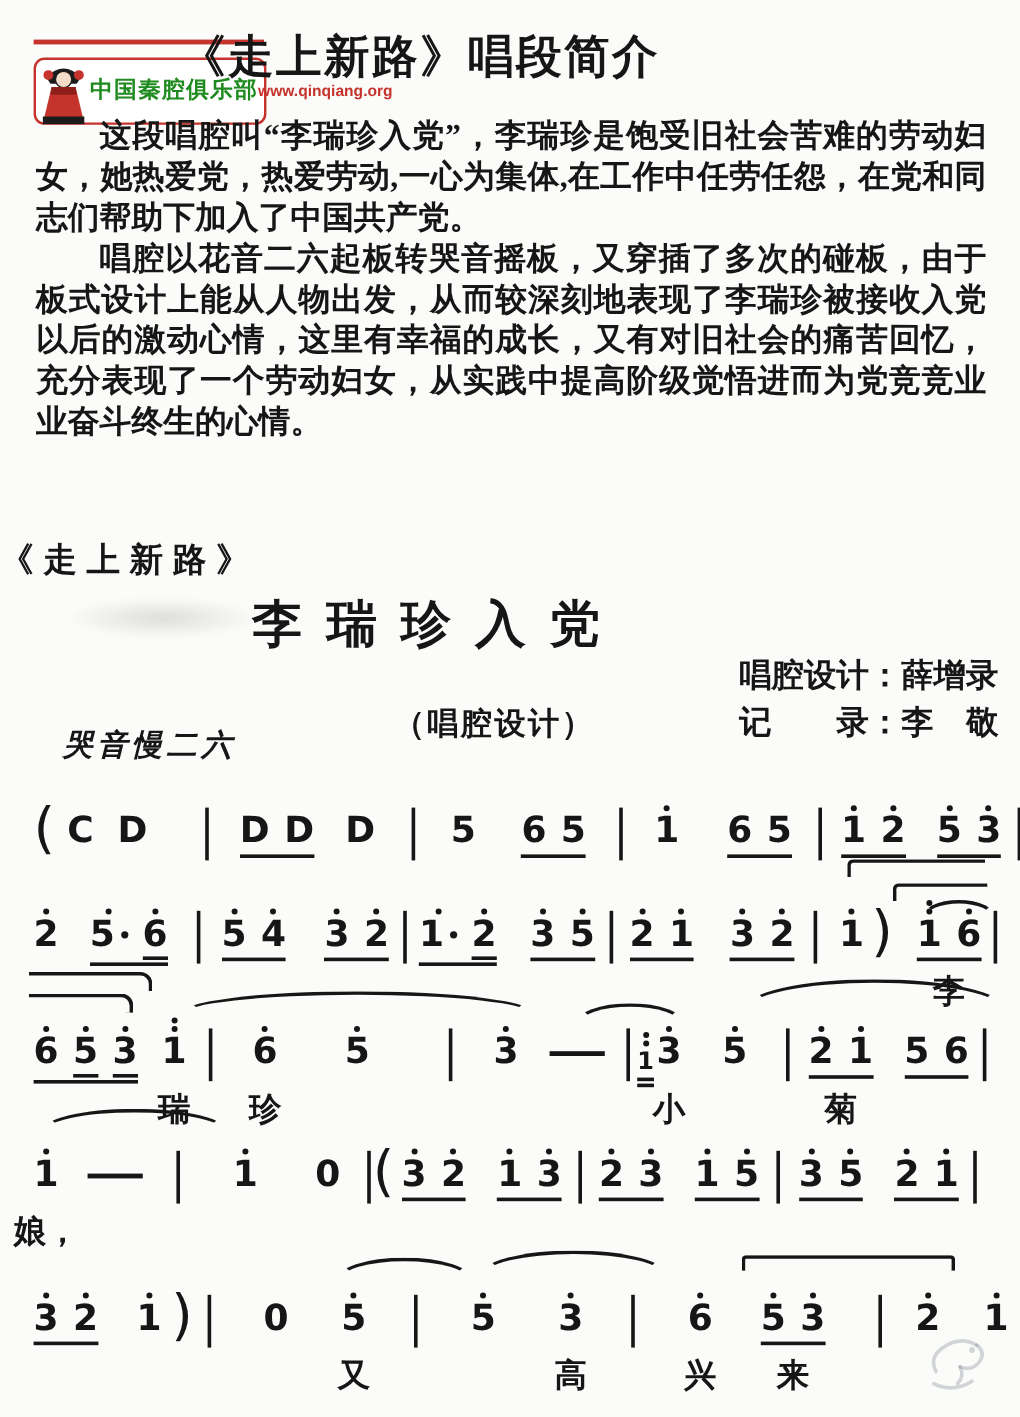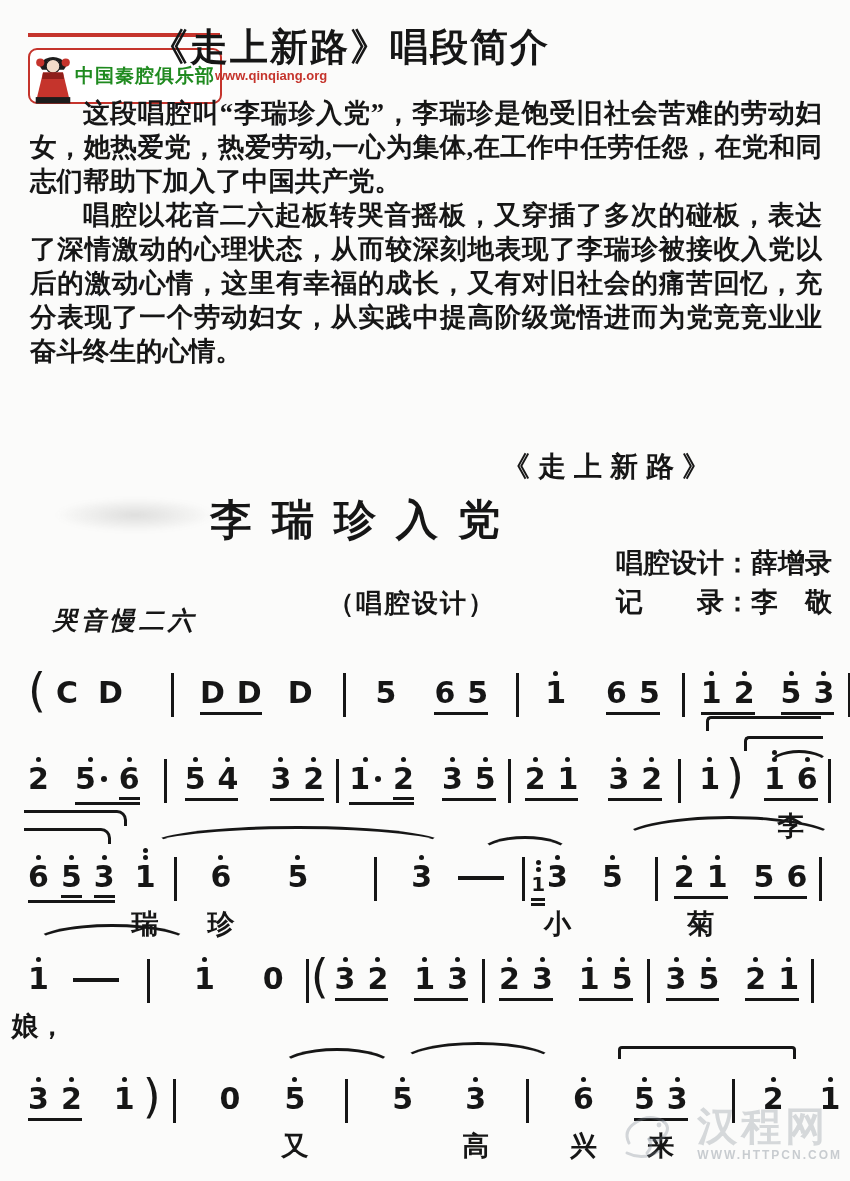--- a/index.html
+++ b/index.html
@@ -13,21 +13,21 @@
   .logo-texts{display:flex;flex-direction:row;align-items:center;justify-content:center;flex:1;}
   .logo-name{font-family:"Liberation Serif",serif;font-weight:900;font-size:19px;line-height:22px;color:#1f8a1f;letter-spacing:1px;white-space:nowrap;}
   .logo-url{font-family:"Liberation Sans",sans-serif;font-weight:700;font-size:13px;line-height:14px;color:#c5342c;}
 
   
   .doc-title{position:absolute;left:150px;top:22px;width:580px;text-align:left;font-size:38px;font-weight:900;letter-spacing:2px;white-space:nowrap;}
   .intro{position:absolute;left:30px;top:96px;width:792px;font-size:26.5px;font-weight:700;line-height:34px;text-align:justify;}
   .intro p{margin:0;text-indent:2em;}
 
   
-  .series-title{position:absolute;left:0;top:448px;width:718px;text-align:right;font-size:28px;font-weight:700;letter-spacing:8px;}
+  .series-title{position:absolute;left:0;top:448px;width:718px;text-align:left;font-size:28px;font-weight:700;letter-spacing:8px;}
   .piece-title{position:absolute;left:0;top:492px;width:730px;text-align:center;font-size:42px;font-weight:900;letter-spacing:20px;}
   .smudge{position:absolute;left:55px;top:498px;width:160px;height:34px;background:radial-gradient(closest-side,rgba(90,90,90,.18),rgba(90,90,90,0));filter:blur(2px);}
   .credits{position:absolute;right:18px;top:544px;text-align:right;font-size:27px;font-weight:900;line-height:39px;white-space:nowrap;}
   .subtitle{position:absolute;left:328px;top:586px;font-size:26px;font-weight:700;letter-spacing:2px;}
   .tempo{position:absolute;left:52px;top:604px;font-size:25px;font-weight:700;letter-spacing:4px;font-style:italic;}
 
   
   .score{position:absolute;left:28px;top:660px;width:796px;}
   .score-line{position:relative;display:flex;align-items:flex-start;height:86px;}
   .score-line:nth-child(3){margin-top:12px;}
@@ -81,21 +81,21 @@
     <div class="logo-texts">
       <div class="logo-name">中国秦腔俱乐部</div>
       <div class="logo-url">www.qinqiang.org</div>
     </div>
   </div>
 
   <div class="doc-title">《走上新路》唱段简介</div>
 
   <div class="intro">
     <p>这段唱腔叫“李瑞珍入党”，李瑞珍是饱受旧社会苦难的劳动妇女，她热爱党，热爱劳动,一心为集体,在工作中任劳任怨，在党和同志们帮助下加入了中国共产党。</p>
-    <p>唱腔以花音二六起板转哭音摇板，又穿插了多次的碰板，表达了深情激动的心理状态，从而较深刻地表现了李瑞珍被接收入党以后的激动心情，这里有幸福的成长，又有对旧社会的痛苦回忆，充分表现了一个劳动妇女，从实践中提高阶级觉悟进而为党竞竞业业奋斗终生的心情。</p>
+    <p>唱腔以花音二六起板转哭音摇板，又穿插了多次的碰板，由于板式设计上能从人物出发，从而较深刻地表现了李瑞珍被接收入党以后的激动心情，这里有幸福的成长，又有对旧社会的痛苦回忆，充分表现了一个劳动妇女，从实践中提高阶级觉悟进而为党竞竞业业奋斗终生的心情。</p>
   </div>
 
   <div class="series-title">《走上新路》</div>
   <div class="smudge"></div>
   <div class="piece-title">李瑞珍入党</div>
 
   <div class="credits">
     <div>唱腔设计：薛增录</div>
     <div>记　　录：李　敬</div>
   </div>
@@ -924,19 +924,15 @@
   <div class="watermark">
     <svg width="72" height="62" viewBox="0 0 72 62">
       <g fill="none" stroke="rgba(125,135,145,.32)" stroke-width="3" stroke-linecap="round">
         <path d="M10 40 Q4 28 16 20 Q30 10 44 18"></path>
         <path d="M44 18 Q52 24 46 32 Q40 40 30 36"></path>
         <path d="M8 50 Q24 58 40 48"></path>
         <path d="M30 36 Q34 44 28 50"></path>
         <circle cx="40" cy="22" r="2.4" fill="rgba(125,135,145,.32)" stroke="none"></circle>
       </g>
     </svg>
-    <div class="wm-text">
-      <div class="wm-site">汉程网</div>
-      <div class="wm-url">WWW.HTTPCN.COM</div>
-    </div>
   </div>
 
 </div>
 
 </body></html>

